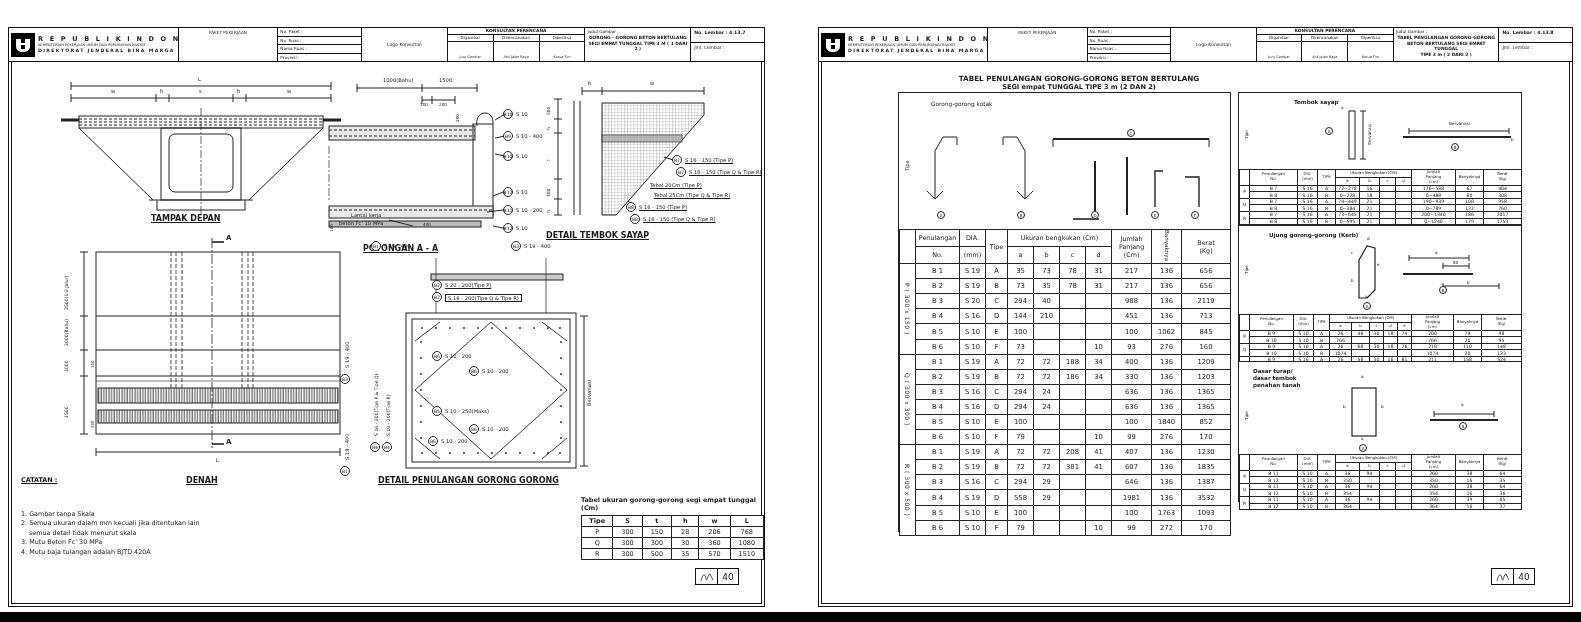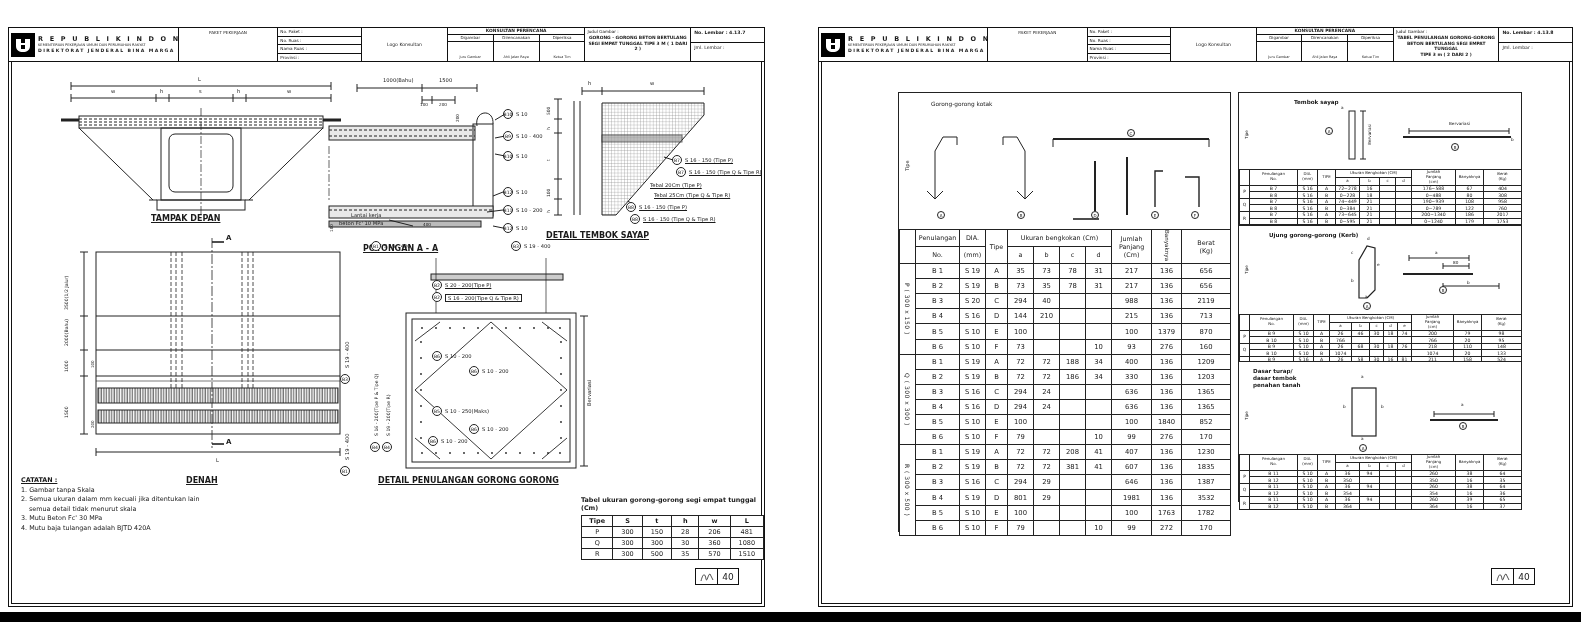--- a/index.html
+++ b/index.html
@@ -76,21 +76,21 @@
   .h1 { font-size:7.2px; }
   .h2 { font-size:6.6px; }
 
   .box { position:absolute; border:1px solid #222; background:#fff; }
   .boxtitle { position:absolute; font-size:5.6px; font-weight:bold; white-space:nowrap; }
   .smalllbl { position:absolute; font-size:4.2px; white-space:nowrap; }
   .smalllbl.v { transform:rotate(-90deg); transform-origin:left top; }
   .sctag { position:absolute; width:8px; height:8px; border:1px solid #222; border-radius:50%; font-size:4px; display:flex; align-items:center; justify-content:center; background:#fff; }
 
   .catatan { position:absolute; font-size:6.4px; line-height:1.5; }
-  .catatan .ct { font-weight:bold; text-decoration:underline; margin-bottom:0; }
+  .catatan .ct { font-weight:bold; text-decoration:underline; margin-bottom:24px; }
   .catatan .ind { padding-left:8px; }
 </style>
 </head>
 <body>
 
 <div id="canvas">
 
   <div class="sheet" style="left:8px; top:27px; width:757px; height:580px;">
     <div class="sheet-inner"></div>
 
@@ -446,21 +446,21 @@
             <th>L</th>
           </tr>
         </thead>
         <tbody>
             <tr>
               <td>P</td>
               <td>300</td>
               <td>150</td>
               <td>28</td>
               <td>206</td>
-              <td>481</td>
+              <td>768</td>
             </tr>
             <tr>
               <td>Q</td>
               <td>300</td>
               <td>300</td>
               <td>30</td>
               <td>360</td>
               <td>1080</td>
             </tr>
             <tr>
@@ -541,20 +541,24 @@
           <div>BETON BERTULANG SEGI EMPAT TUNGGAL</div>
           <div>TIPE 3 m ( 2 DARI 2 )</div>
         </div>
       </div>
       <div class="tcell lembar" style="width:73px; border-right:none;">
         <div class="l1">No. Lembar   :   4.13.8</div>
         <div>Jml. Lembar :</div>
       </div>
     </div>
 
+    <div class="heading" style="left:40px; top:46px; width:440px;">
+      <div class="h1">TABEL PENULANGAN GORONG-GORONG BETON BERTULANG</div>
+      <div class="h2">SEGI empat TUNGGAL TIPE 3 m (2 DAN 2)</div>
+    </div>
 
     <div class="box" style="left:79px; top:64px; width:333px; height:440px;">
       <div class="boxtitle" style="left:32px; top:8px; font-weight:normal; font-size:5.8px;">Gorong-gorong kotak</div>
       <span class="smalllbl v" style="left:5px; top:78px; font-size:5px;">Tipe</span>
       <svg class="abs" style="left:14px; top:18px;" width="310" height="118" viewBox="0 0 310 118" stroke="#222" fill="none" stroke-width="1">
         <polyline points="22,88 22,40 30,26 44,26 44,34"></polyline>
         <polyline points="14,80 22,88 30,80"></polyline>
         <polyline points="112,88 112,40 104,26 90,26 90,34"></polyline>
         <polyline points="104,80 112,88 120,80"></polyline>
         <line x1="140" y1="28" x2="296" y2="28" stroke-width="2"></line>
@@ -653,35 +657,35 @@
               <td>2119</td>
             </tr>
             <tr>
               <td>B 4</td>
               <td>S 16</td>
               <td>D</td>
               <td>144</td>
               <td>210</td>
               <td></td>
               <td></td>
-              <td>215</td>
+              <td>451</td>
               <td>136</td>
               <td>713</td>
             </tr>
             <tr>
               <td>B 5</td>
               <td>S 10</td>
               <td>E</td>
               <td>100</td>
               <td></td>
               <td></td>
               <td></td>
               <td>100</td>
-              <td>1379</td>
-              <td>870</td>
+              <td>1062</td>
+              <td>845</td>
             </tr>
             <tr>
               <td>B 6</td>
               <td>S 10</td>
               <td>F</td>
               <td>73</td>
               <td></td>
               <td></td>
               <td>10</td>
               <td>93</td>
@@ -795,39 +799,39 @@
               <td></td>
               <td></td>
               <td>646</td>
               <td>136</td>
               <td>1387</td>
             </tr>
             <tr>
               <td>B 4</td>
               <td>S 19</td>
               <td>D</td>
-              <td>801</td>
+              <td>558</td>
               <td>29</td>
               <td></td>
               <td></td>
               <td>1981</td>
               <td>136</td>
               <td>3532</td>
             </tr>
             <tr>
               <td>B 5</td>
               <td>S 10</td>
               <td>E</td>
               <td>100</td>
               <td></td>
               <td></td>
               <td></td>
               <td>100</td>
               <td>1763</td>
-              <td>1782</td>
+              <td>1093</td>
             </tr>
             <tr>
               <td>B 6</td>
               <td>S 10</td>
               <td>F</td>
               <td>79</td>
               <td></td>
               <td></td>
               <td>10</td>
               <td>99</td>

